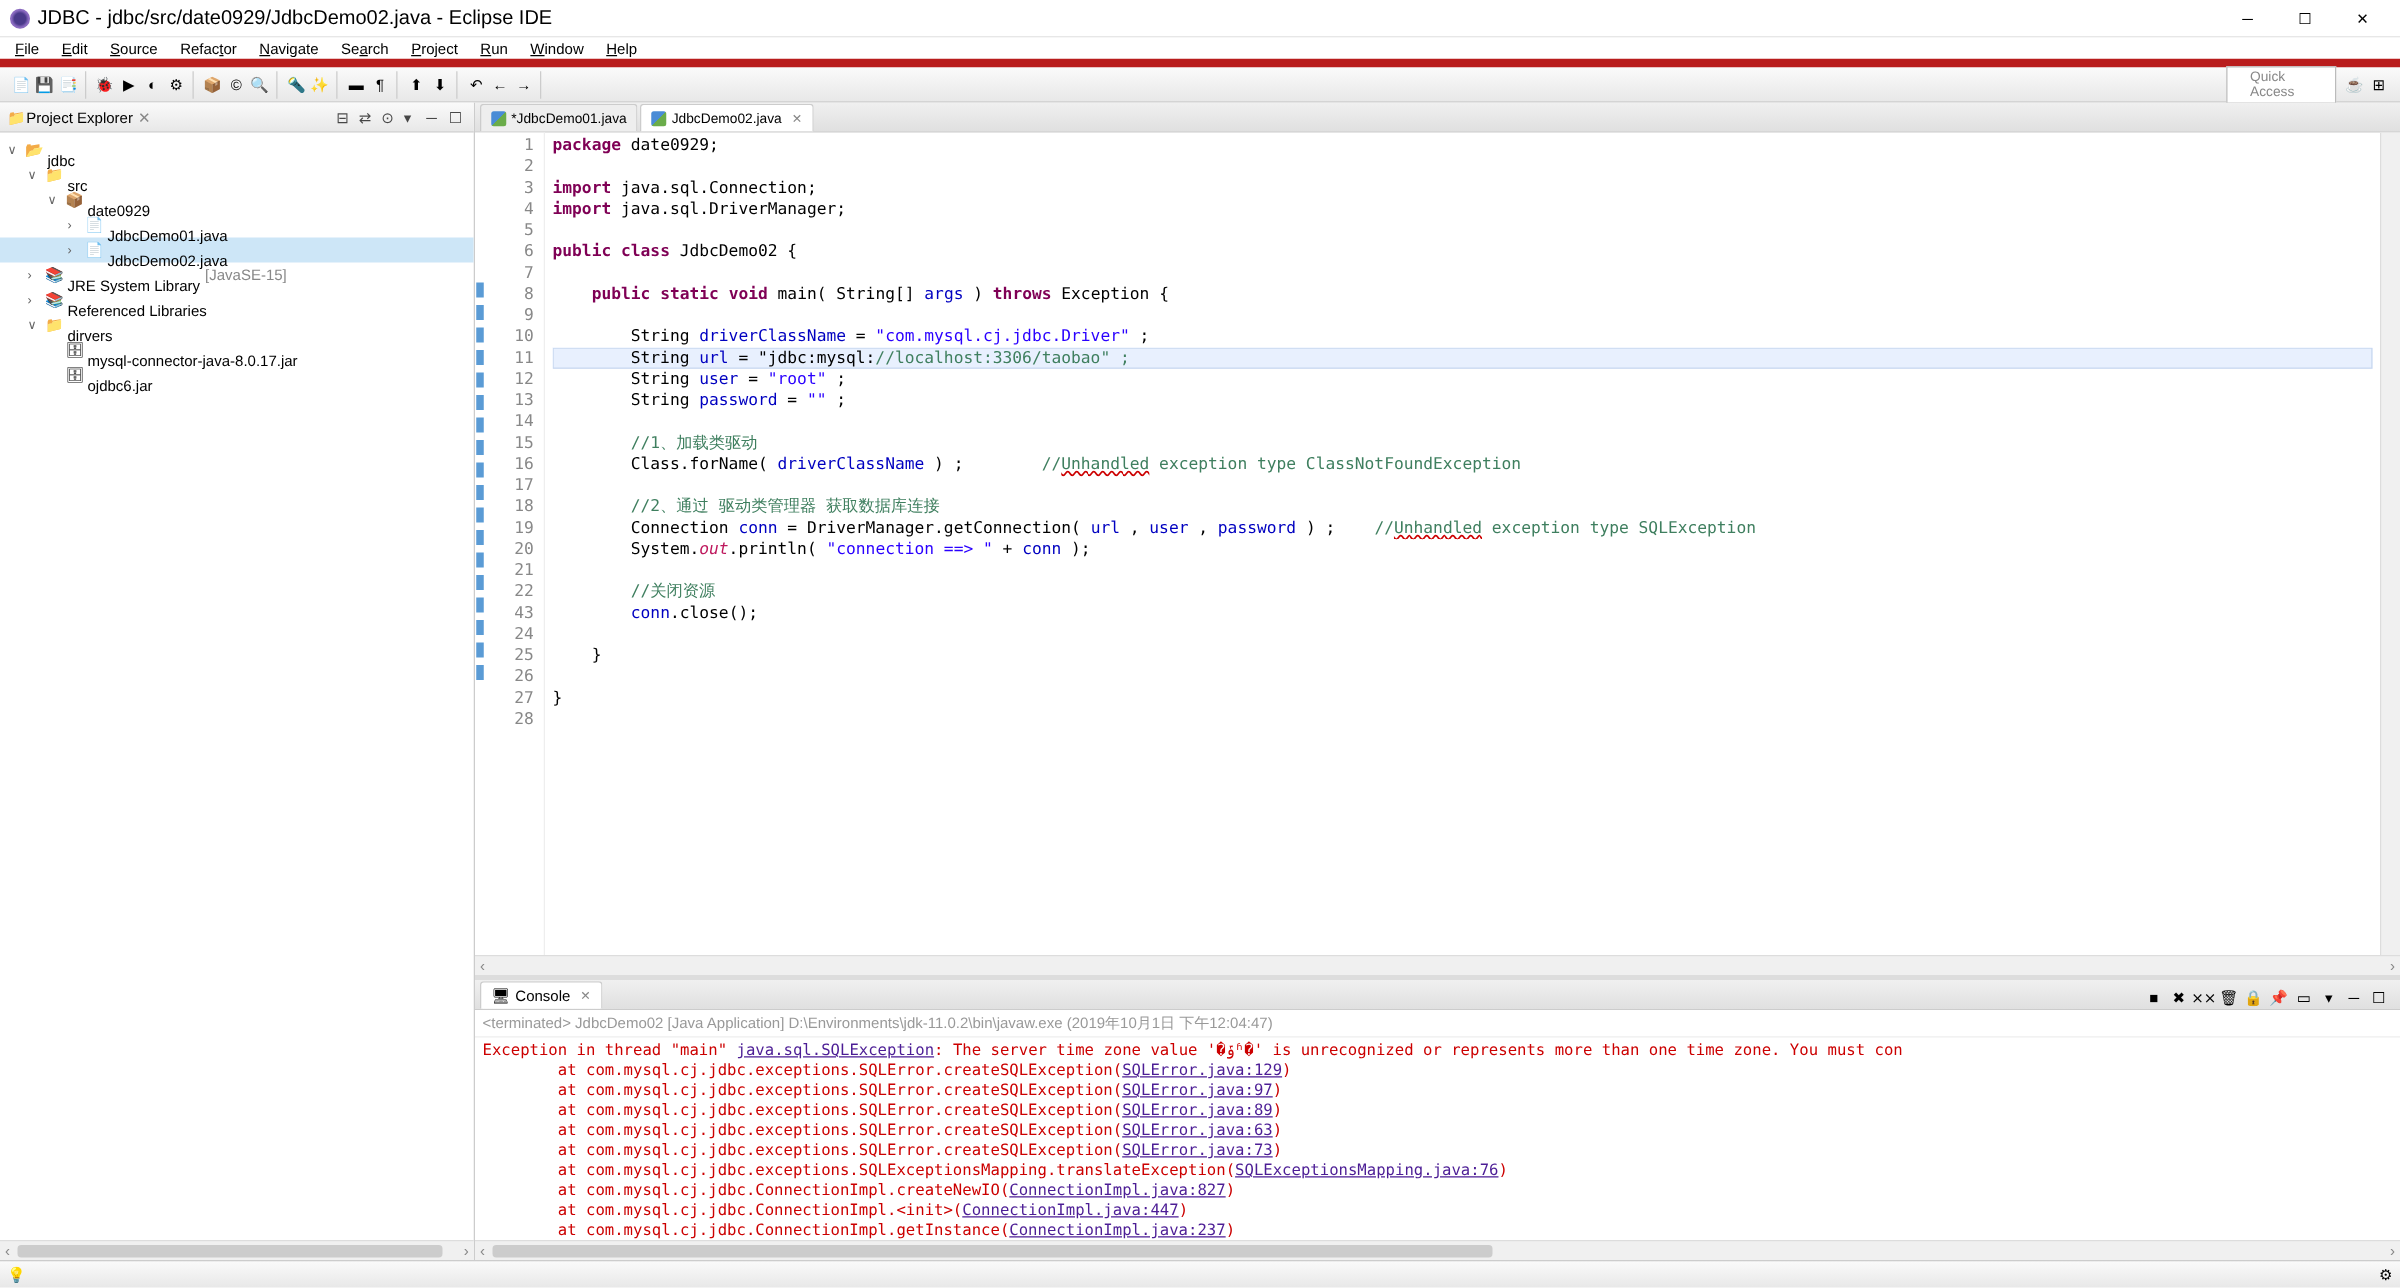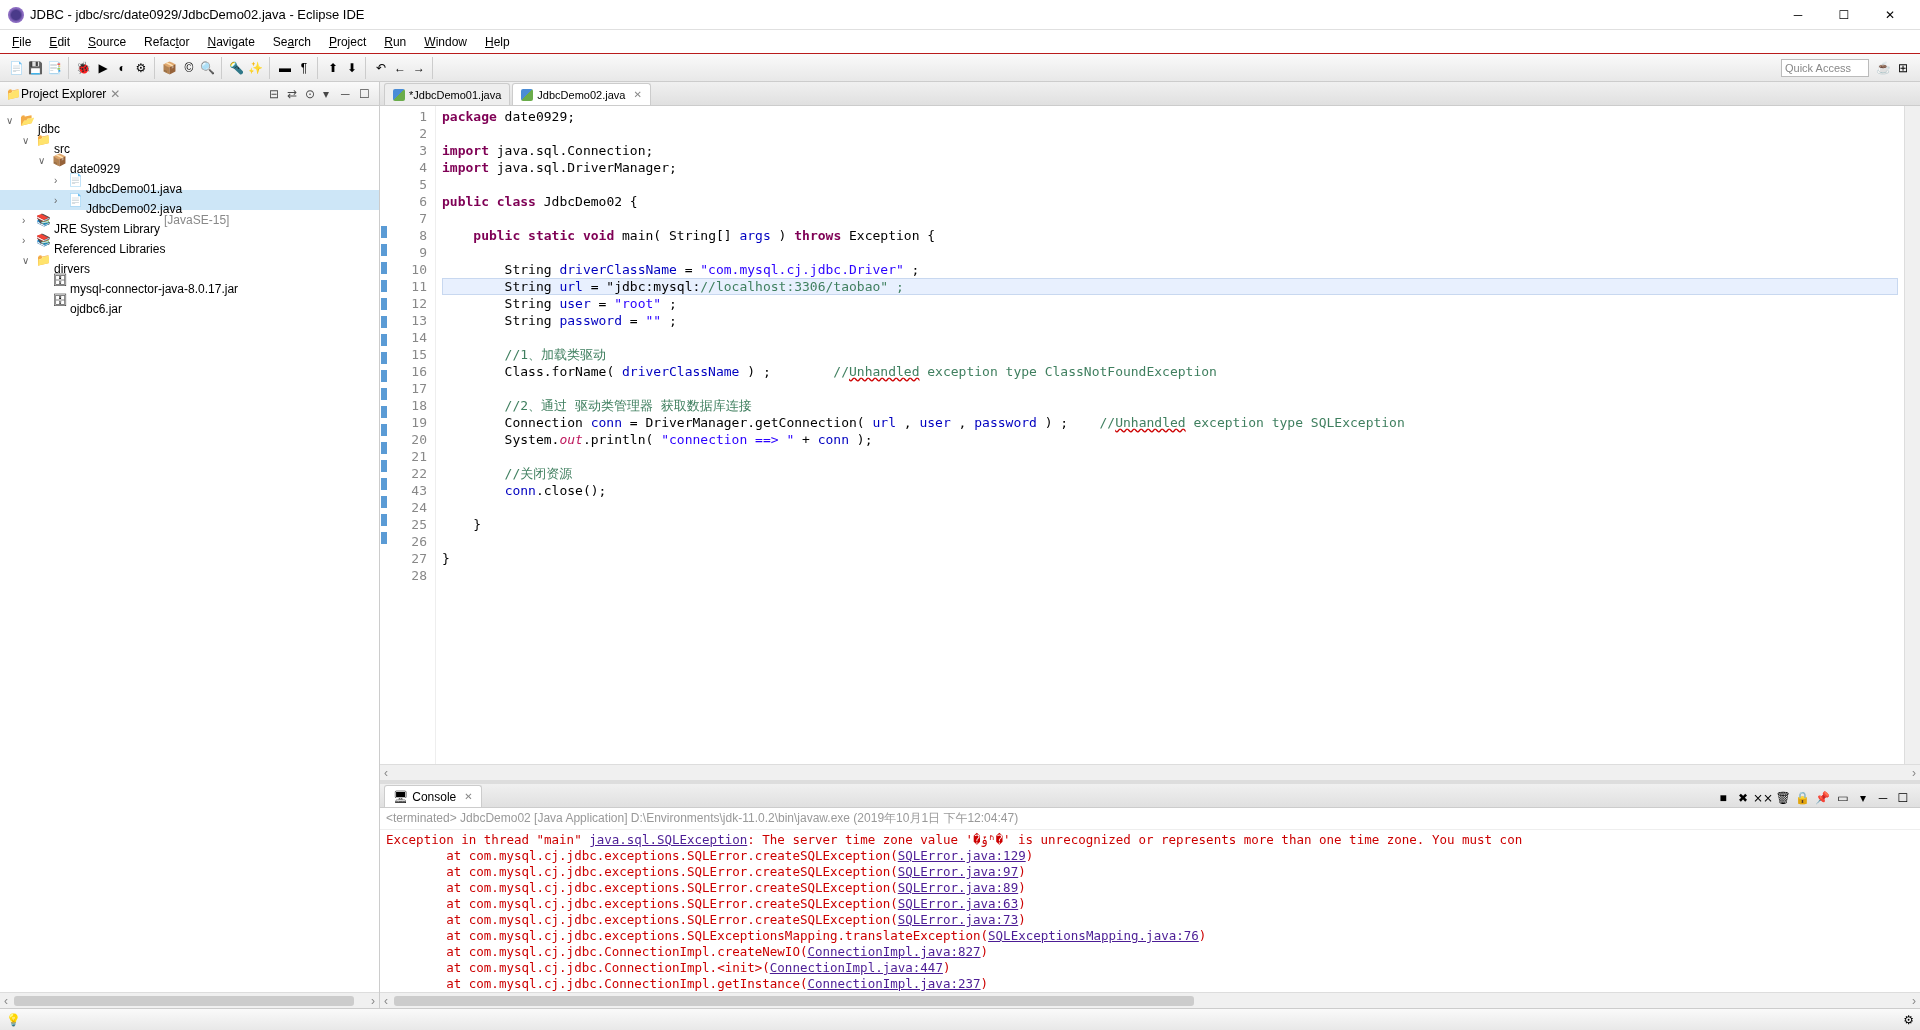--- a/index.html
+++ b/index.html
@@ -1,29 +1,29 @@
 <!DOCTYPE html>
 <html><head>
 <meta charset="utf-8">
 <style>
 * { box-sizing: border-box; margin: 0; padding: 0; }
 body { font-family: "Segoe UI", Tahoma, sans-serif; font-size: 12px; background: #f0f0f0; height: 1030px; width: 1920px; overflow: hidden; display: flex; flex-direction: column; }
 .titlebar { height: 30px; background: #fff; display: flex; align-items: center; padding: 0 8px; border-bottom: 1px solid #e0e0e0; }
 .titlebar-icon { width: 16px; height: 16px; background: radial-gradient(circle, #4a3a8a 40%, #8a6ac0 60%); border-radius: 50%; margin-right: 6px; }
-.titlebar-title { flex: 1; font-size: 13px; }
+.titlebar-title { flex: 1; font-size: 16px; }
 .window-controls { display: flex; gap: 18px; padding-right: 8px; }
 .win-btn { width: 28px; height: 20px; display: flex; align-items: center; justify-content: center; cursor: pointer; }
-.menubar { height: 24px; background: #fff; display: flex; align-items: center; padding: 0 4px; gap: 2px; border-bottom: 1px solid #b91c1c; }
+.menubar { height: 24px; background: #fff; display: flex; align-items: center; padding: 0 4px; gap: 2px; border-bottom: 7px solid #b91c1c; }
 .menu-item { padding: 2px 8px; cursor: pointer; }
 .menu-item u { text-decoration: underline; }
 .toolbar { height: 28px; background: linear-gradient(#fafafa, #e8e8e8); border-bottom: 1px solid #ccc; display: flex; align-items: center; padding: 0 4px; gap: 2px; }
 .tb-group { display: flex; align-items: center; gap: 1px; padding: 0 4px; border-right: 1px solid #ccc; height: 22px; }
 .tb-btn { width: 18px; height: 18px; display: flex; align-items: center; justify-content: center; cursor: pointer; border-radius: 2px; }
 .tb-spacer { flex: 1; }
-.quick-access { border: 1px solid #bbb; background: #fff; padding: 2px 3px; width: 88px; color: #888; font-size: 11px; }
+.quick-access { border: 1px solid #bbb; background: #fff; padding: 2px 18px; width: 88px; color: #888; font-size: 11px; }
 .main-area { flex: 1; display: flex; overflow: hidden; }
 .left-panel { width: 380px; background: #fff; border-right: 1px solid #ccc; display: flex; flex-direction: column; }
 .panel-header { height: 24px; background: linear-gradient(#fafafa, #e8e8e8); border-bottom: 1px solid #ccc; display: flex; align-items: center; padding: 0 6px; }
 .panel-title { font-weight: normal; }
 .panel-close { margin-left: 4px; color: #888; cursor: pointer; }
 .panel-icons { margin-left: auto; display: flex; gap: 4px; }
 .panel-icon { width: 14px; height: 14px; cursor: pointer; opacity: 0.7; }
 .tree { padding: 4px 0; font-size: 12px; overflow: auto; flex: 1; }
 .tree-row { display: flex; align-items: center; height: 20px; padding: 0 6px; cursor: pointer; }
 .tree-row.selected { background: #cde6f7; }

